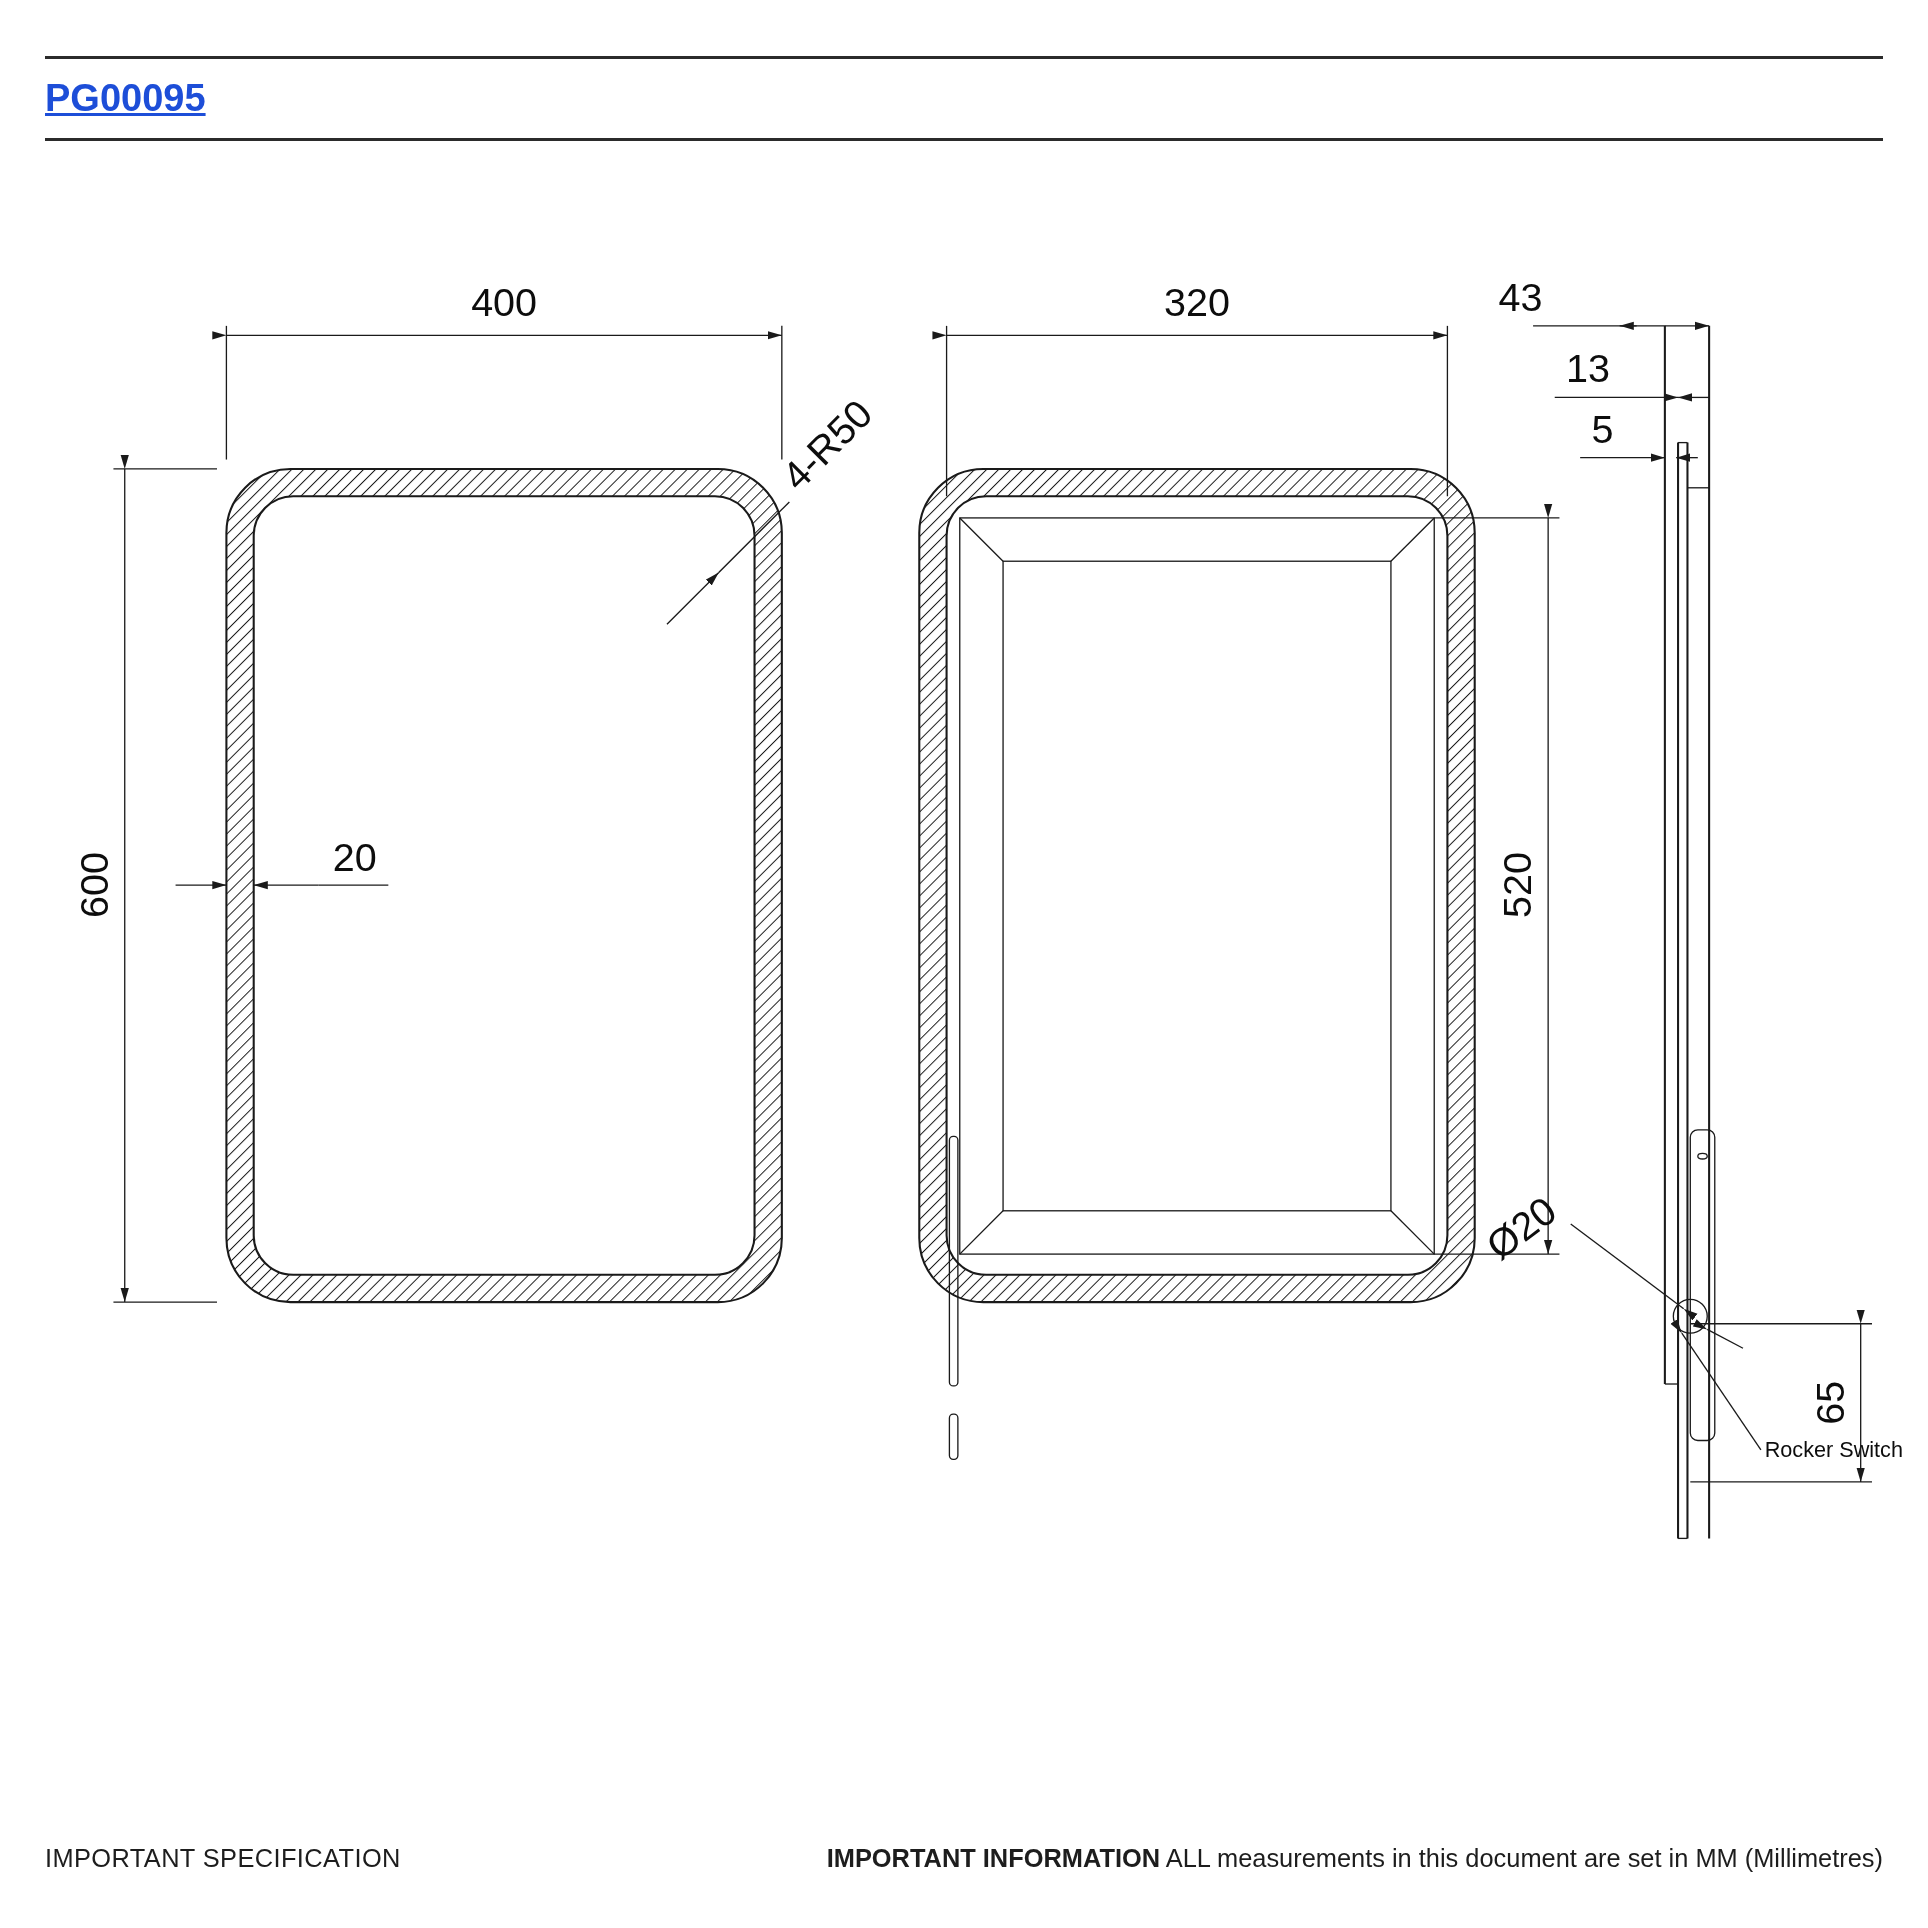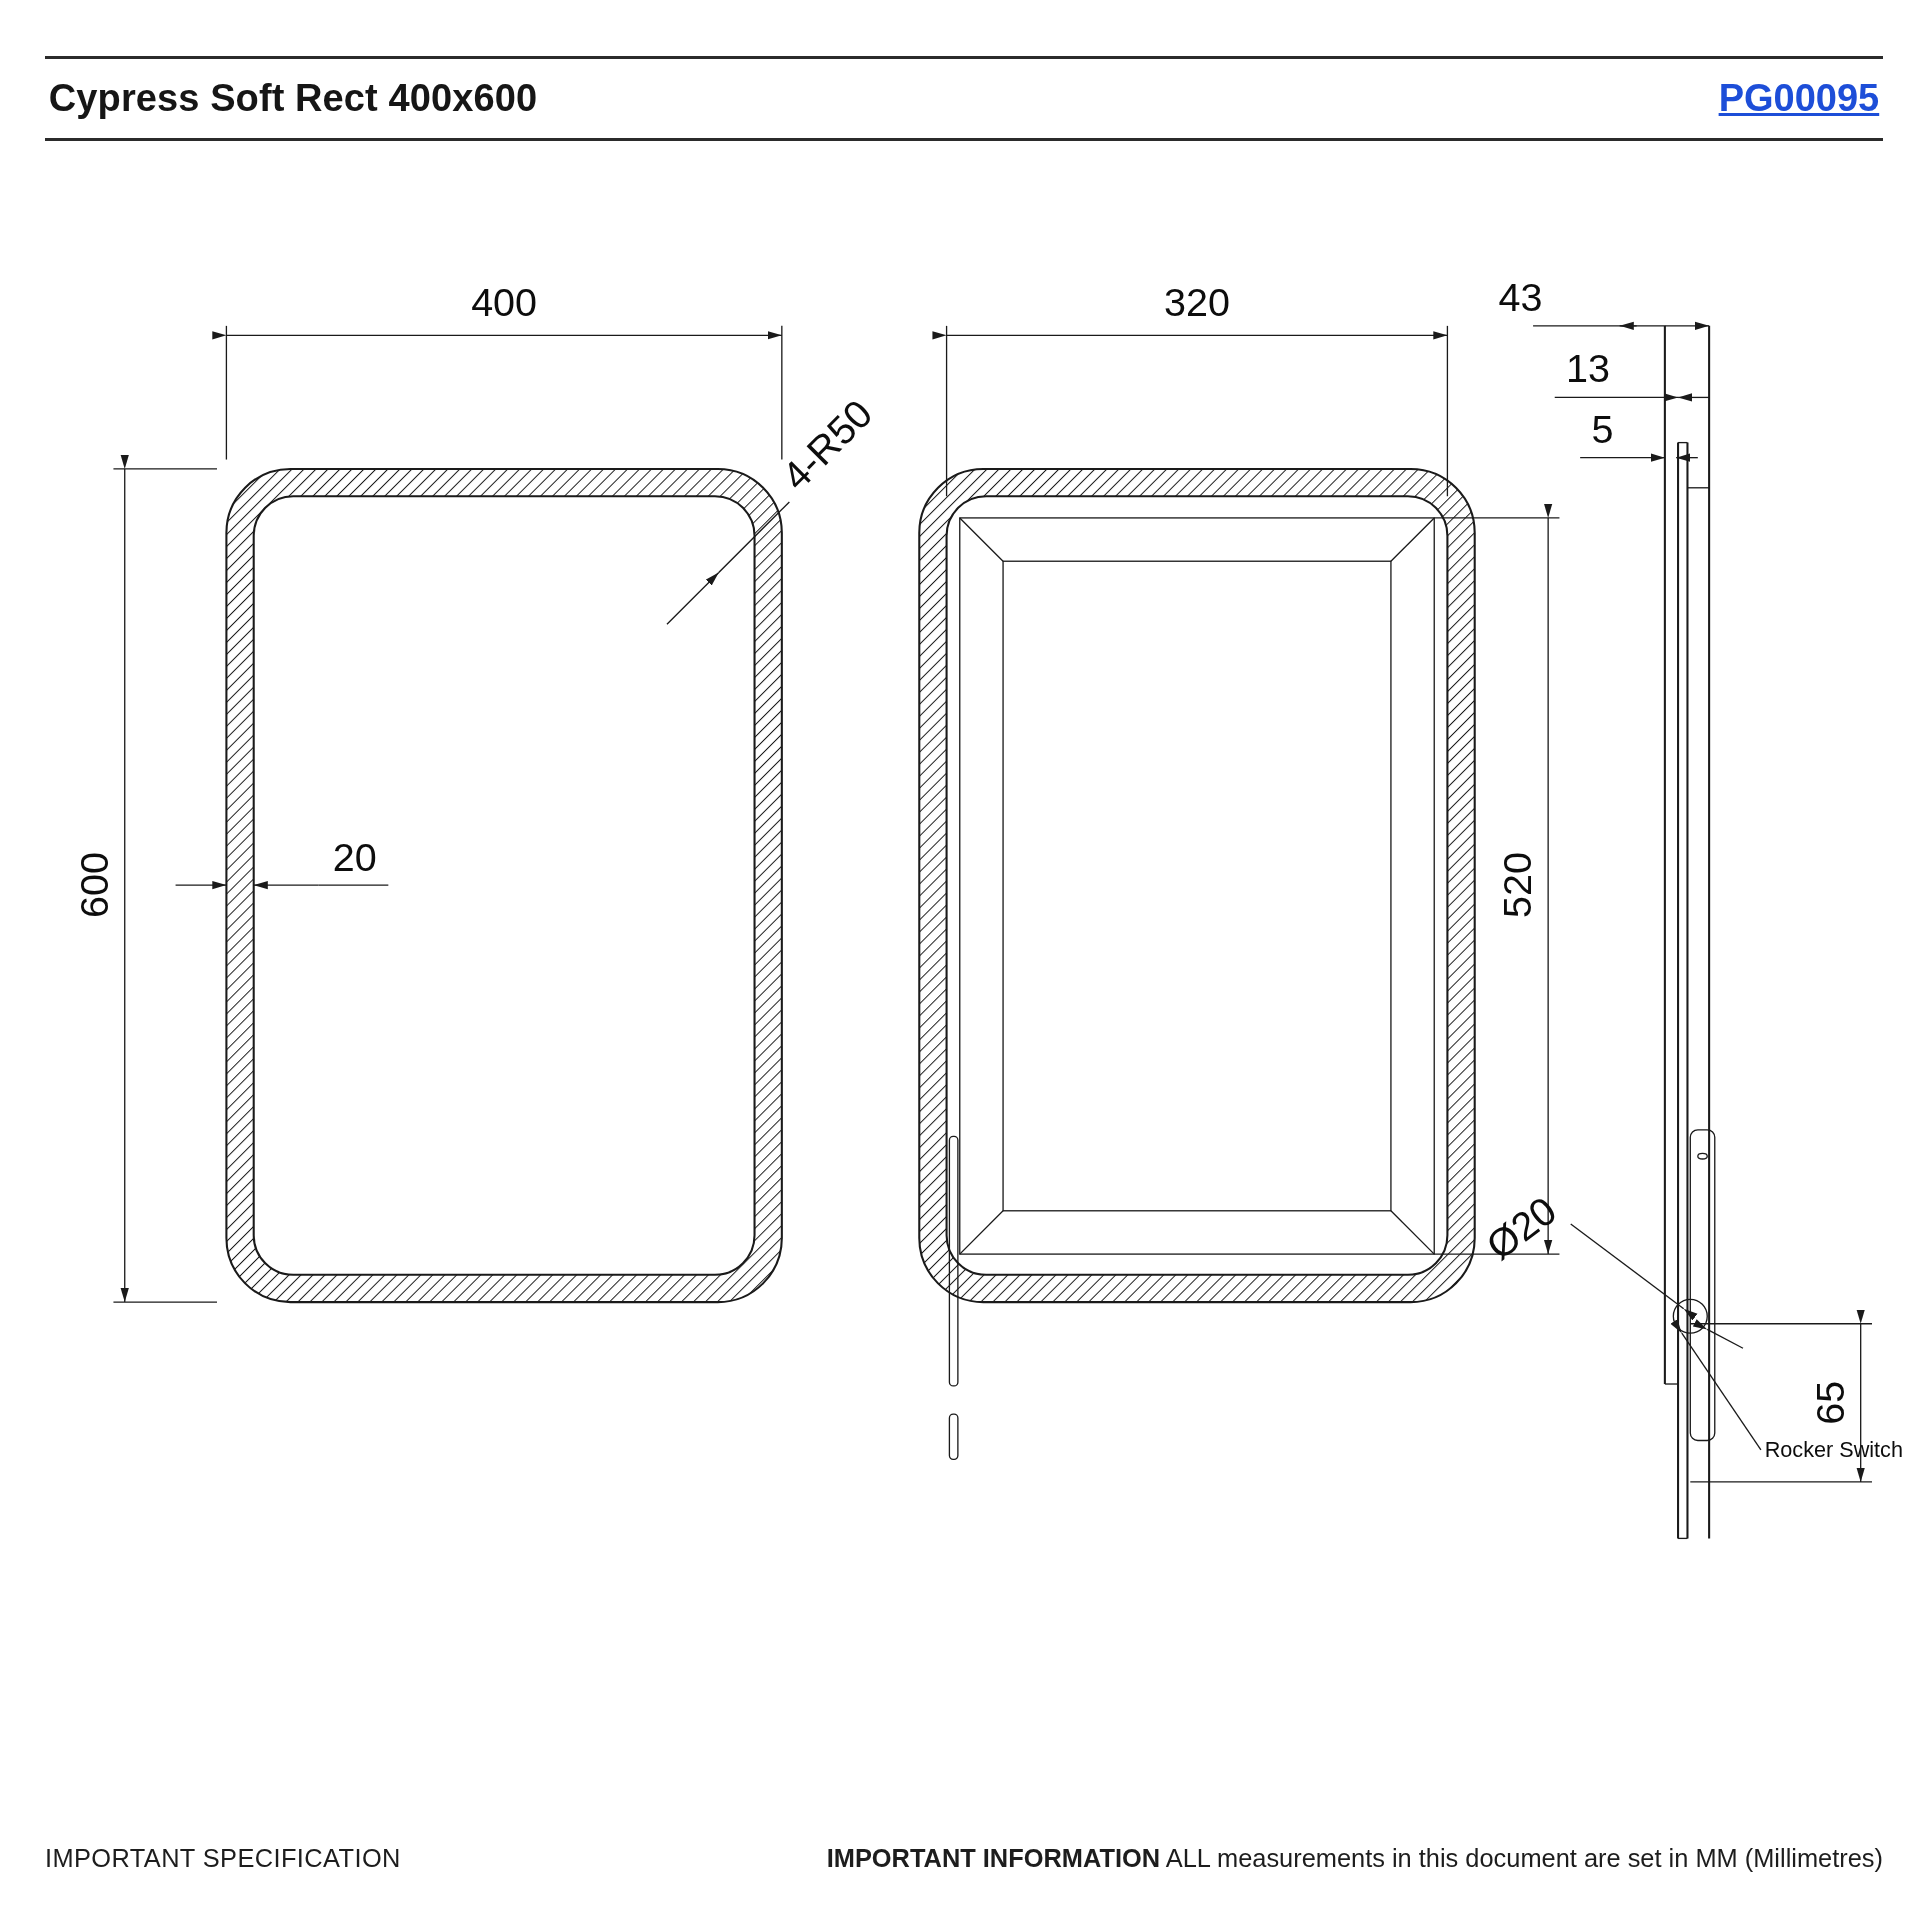--- a/index.html
+++ b/index.html
@@ -94,21 +94,20 @@
   .dimtxt  { font-family: "Liberation Sans", sans-serif; font-size: 42px; fill: #0d0d0d; }
   .notetxt { font-family: "Liberation Sans", sans-serif; font-size: 23px; fill: #0d0d0d; }
   .hatchfill { fill: url(#hatch45); }
 </style>
 </head>
 <body>
 
 <div class="page">
 
   <div class="header">
-    <div class="header-title">Cypress Soft Rect 400x600</div>
     <div class="header-code">PG00095</div>
   </div>
 
   <div class="drawing">
     <svg width="1928" height="1667" viewBox="0 0 2048 1770" xmlns="http://www.w3.org/2000/svg">
       <defs>
         <pattern id="hatch45" width="9" height="9" patternTransform="rotate(45)" patternUnits="userSpaceOnUse">
           <line x1="0" y1="0" x2="0" y2="9" stroke="#1a1a1a" stroke-width="2.1"></line>
         </pattern>
         <marker id="arrR" markerWidth="16" markerHeight="10" refX="15" refY="5" orient="auto" markerUnits="userSpaceOnUse">

